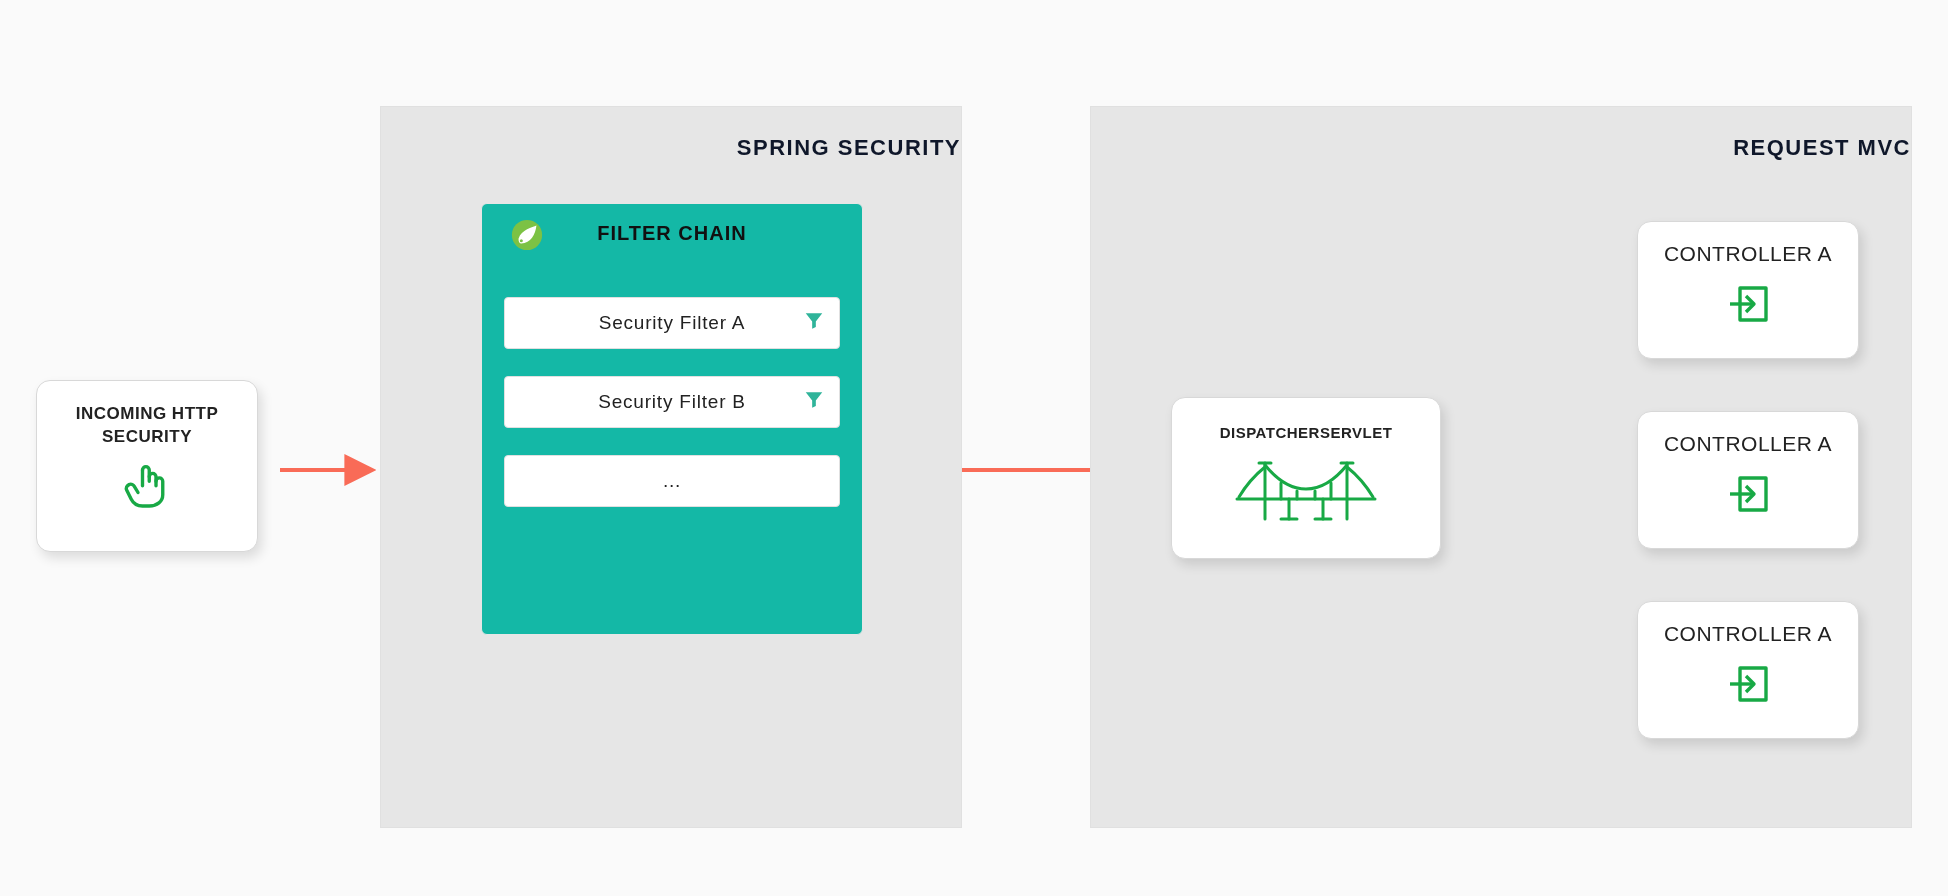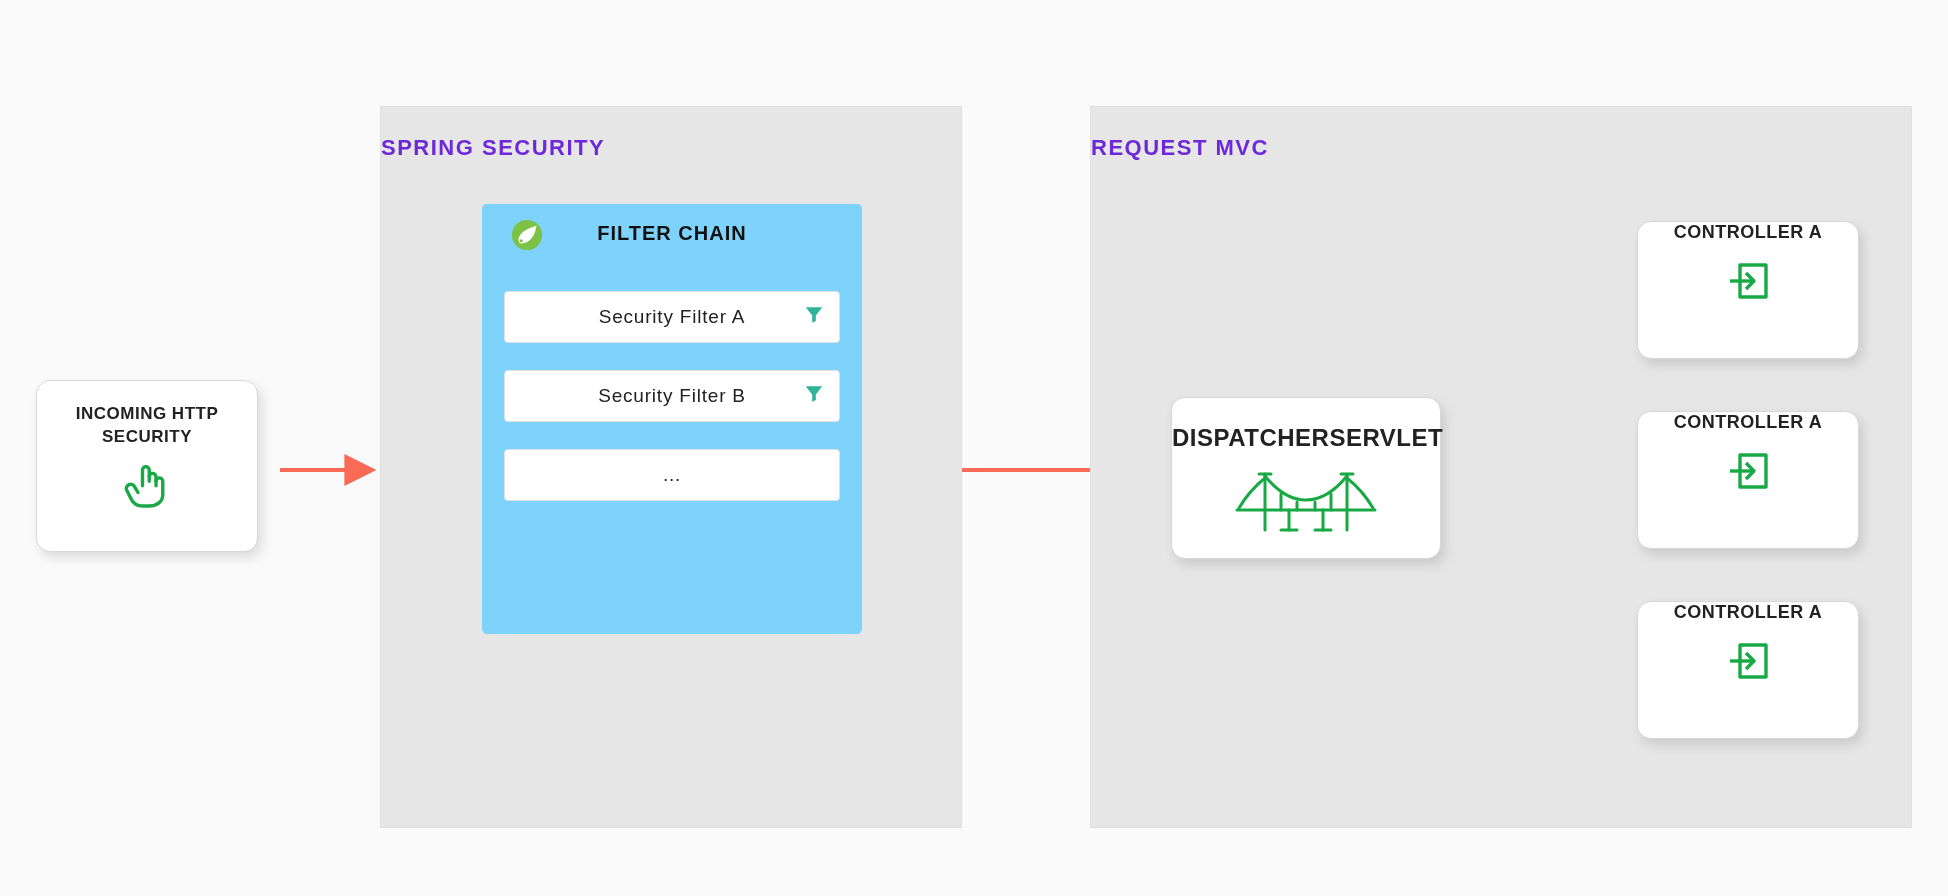--- a/index.html
+++ b/index.html
@@ -2,31 +2,31 @@
 <html><head>
 <meta charset="utf-8">
 <style>
 html,body{margin:0;padding:0;background:#fafafa;font-family:Verdana,Geneva,sans-serif;color:#222}
 .stage{position:relative;width:1948px;height:896px;margin:0 auto}
 svg.abs{position:absolute;inset:0;pointer-events:none}
 
 .box{position:absolute;background:#fff;border:1px solid #d8d8d8;border-radius:14px;box-shadow:4px 6px 12px rgba(0,0,0,.12);text-align:center;font-weight:700;letter-spacing:.5px}
 
 .panel{position:absolute;background:#e6e6e6;border:1px solid #e0e0e0}
-.panel-title{position:absolute;left:0;right:0;top:28px;text-align:left;font-weight:700;letter-spacing:1.5px;font-size:22px;color:#6d28d9}
+.panel-title{position:absolute;left:0;right:0;top:28px;text-align:right;font-weight:700;letter-spacing:1.5px;font-size:22px;color:#0f172a}
 
-.chain{position:absolute;background:#7dd3fc;border:1px solid #e6e6e6;border-radius:6px}
+.chain{position:absolute;background:#14b8a6;border:1px solid #e6e6e6;border-radius:6px}
 .chain-title{text-align:center;font-weight:700;letter-spacing:1px;font-size:20px;color:#111;padding-top:18px}
 .chain-items{padding:22px 22px 26px 22px}
 .fitem{background:#fff;border:1px solid #e0e0e0;border-radius:4px;height:50px;display:flex;align-items:center;justify-content:center;position:relative;margin-top:27px;font-size:19px;font-weight:400;letter-spacing:.8px}
-.fitem:first-of-type{margin-top:6px}
+.fitem:first-of-type{margin-top:12px}
 .funnel{position:absolute;right:14px;top:50%;transform:translateY(-50%)}
 
-.dispatch-title{font-size:24px;font-weight:700;letter-spacing:.5px;padding-top:26px}
-.ctrl-title{font-size:18px;font-weight:700;letter-spacing:.5px;}
+.dispatch-title{font-size:15px;font-weight:700;letter-spacing:.5px;padding-top:26px}
+.ctrl-title{font-size:21px;font-weight:400;letter-spacing:.5px;padding-top:20px}
 .inc-title{font-size:17px;font-weight:700;letter-spacing:.5px;padding:22px 14px 6px 14px;line-height:1.35}
 </style>
 </head>
 <body>
 
 <div class="stage">
 
 <svg class="abs" width="1948" height="896" viewBox="0 0 1948 896">
   <defs>
     <marker id="ah" viewBox="0 0 10 10" refX="8" refY="5" markerWidth="8" markerHeight="8" orient="auto-start-reverse">

